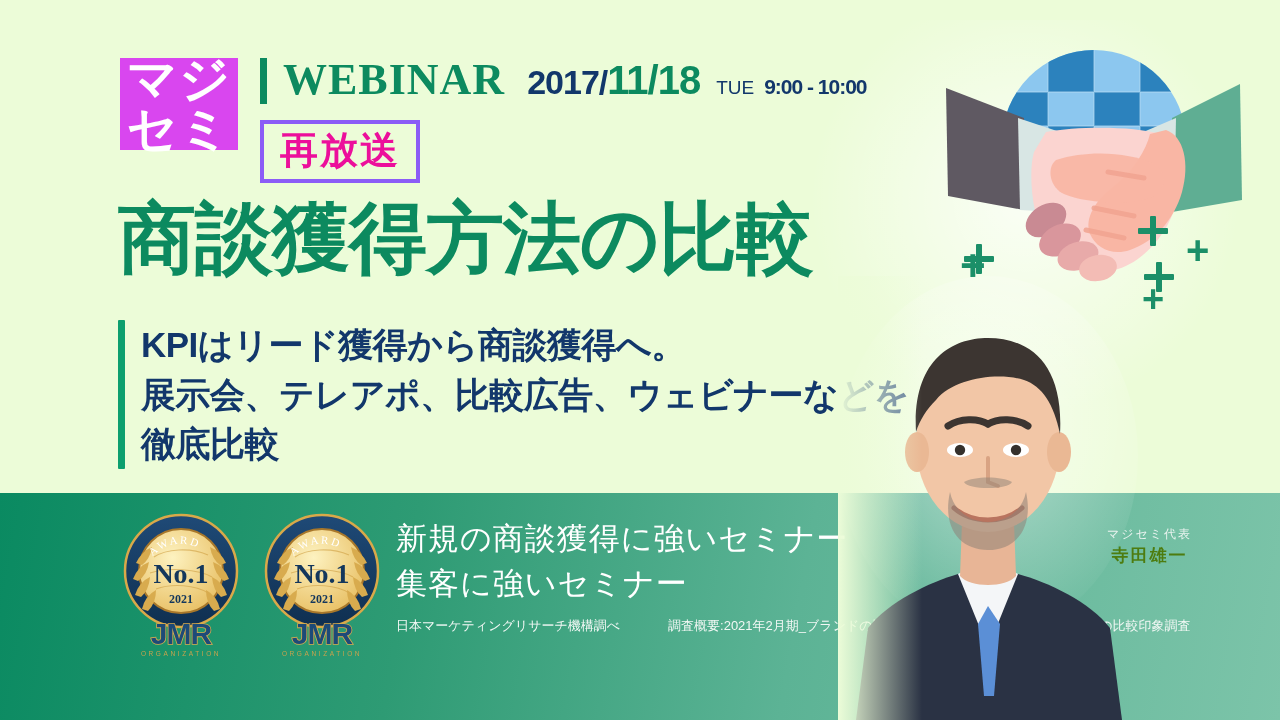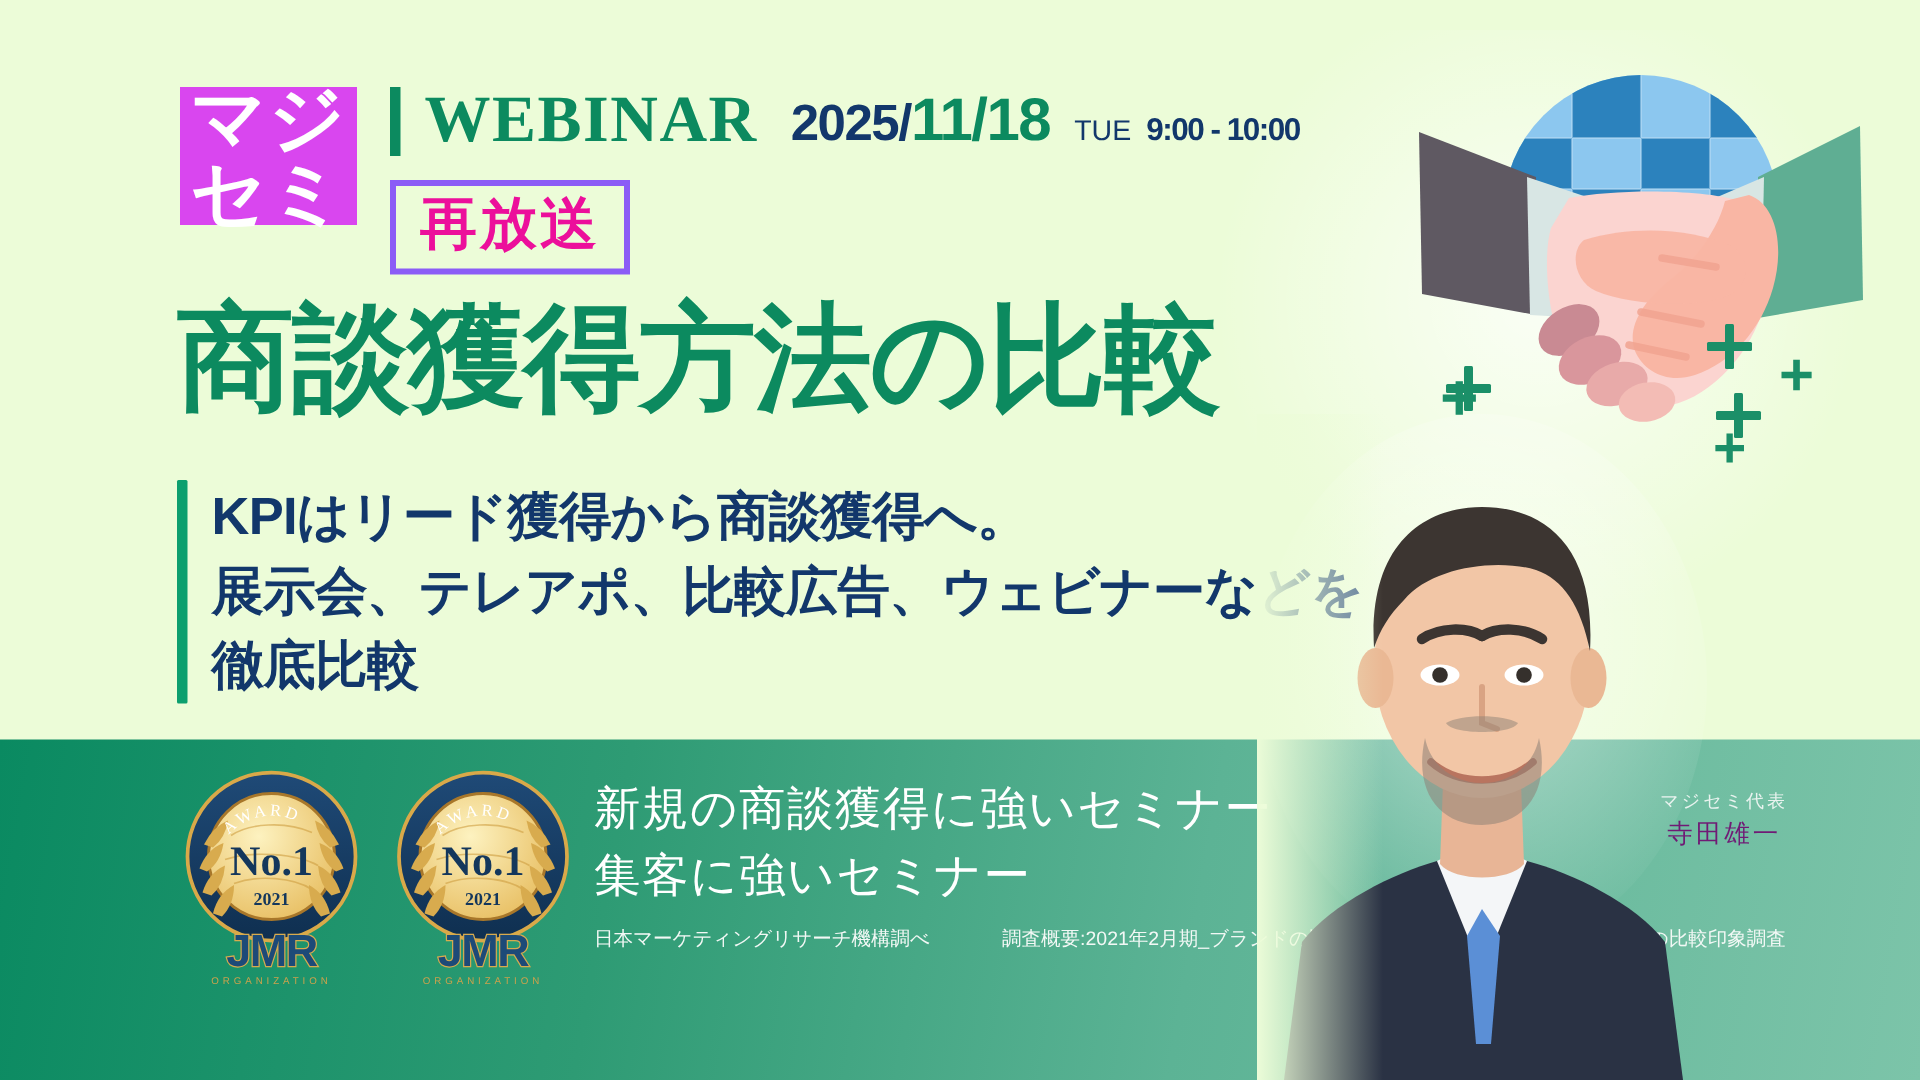--- a/index.html
+++ b/index.html
@@ -73,21 +73,21 @@
 
   .bottom-txt{position:absolute;left:396px;top:24px;}
   .bt-line{font-size:31px;color:#ffffff;line-height:1.45;letter-spacing:1px;}
   .notes{position:absolute;left:396px;top:124px;display:flex;align-items:baseline;}
   .note1{font-size:13px;color:#f2f8f5;letter-spacing:0px;text-align:center;}
   .note2{font-size:13px;color:#f2f8f5;margin-left:48px;letter-spacing:0px;}
 
   
   .speaker-label{position:absolute;right:88px;bottom:152px;text-align:center;z-index:6;}
   .sp-role{font-size:12px;color:#e9f3ef;letter-spacing:2px;line-height:1.5;}
-  .sp-name{font-size:17px;font-weight:normal;color:#701a75;letter-spacing:2px;line-height:1.5;}
+  .sp-name{font-size:17px;font-weight:bold;color:#4d7c0f;letter-spacing:2px;line-height:1.5;}
 
   .portrait{position:absolute;left:838px;top:276px;width:300px;height:444px;z-index:4;}
   .hands{position:absolute;left:928px;top:22px;width:332px;height:290px;z-index:2;}
 </style>
 </head>
 <body>
 
 <div class="banner">
 
   <div class="bg-wash"></div>
@@ -159,21 +159,21 @@
     <div class="logo-box">
       <span>マジ</span>
       <span>セミ</span>
     </div>
 
     <div class="hdr-right">
       <div class="webinar-row">
         <div class="vbar"></div>
         <div class="webinar">WEBINAR</div>
         <div class="datewrap">
-          <span class="d-year">2025/</span>
+          <span class="d-year">2017/</span>
           <span class="d-day">11/18</span>
           <span class="d-dow">TUE</span>
           <span class="d-time">9:00 - 10:00</span>
         </div>
       </div>
       <div class="rerun-row">
         <div class="rerun">再放送</div>
       </div>
     </div>
   </div>

